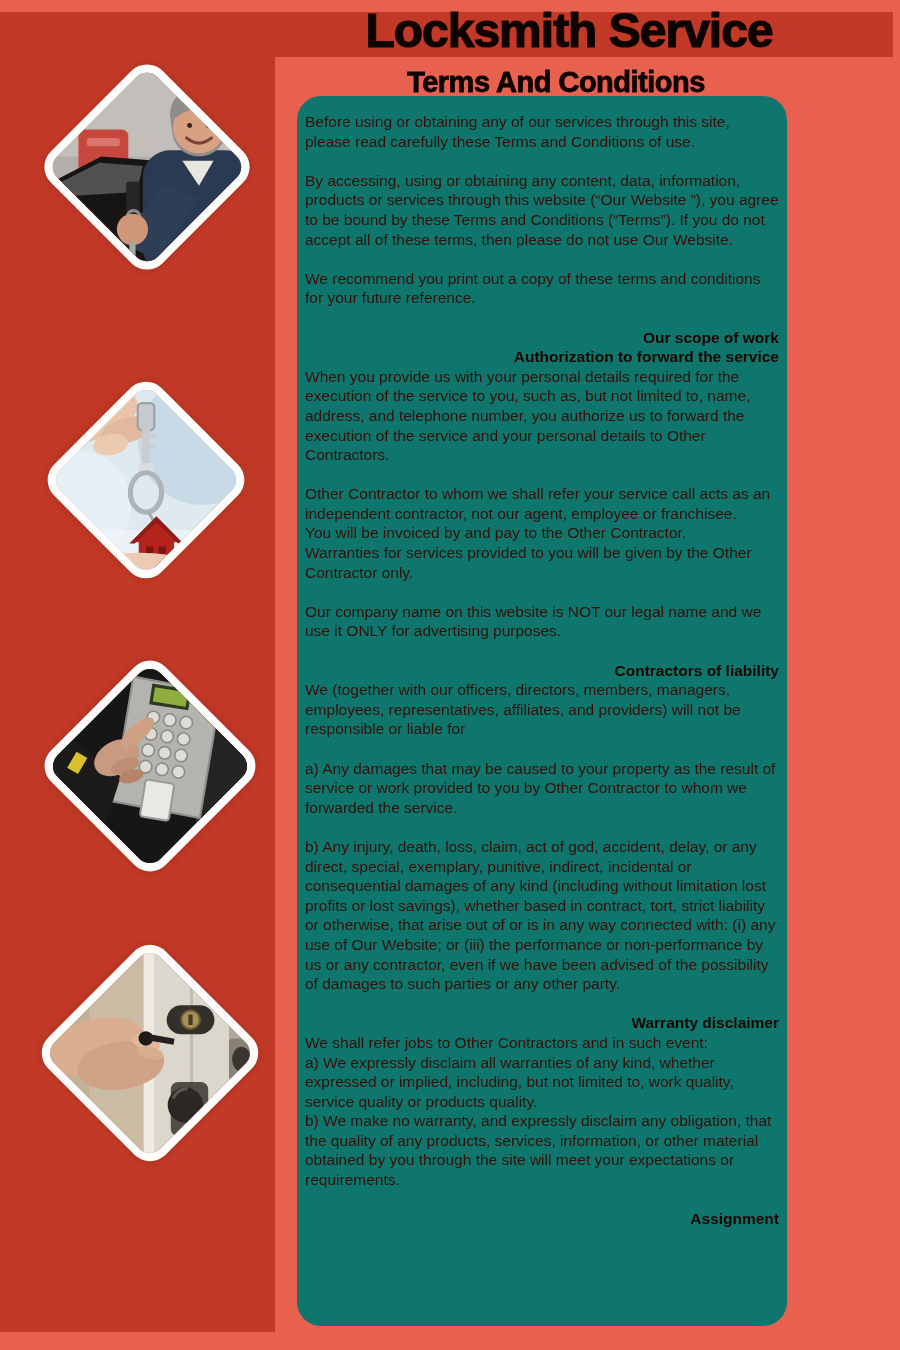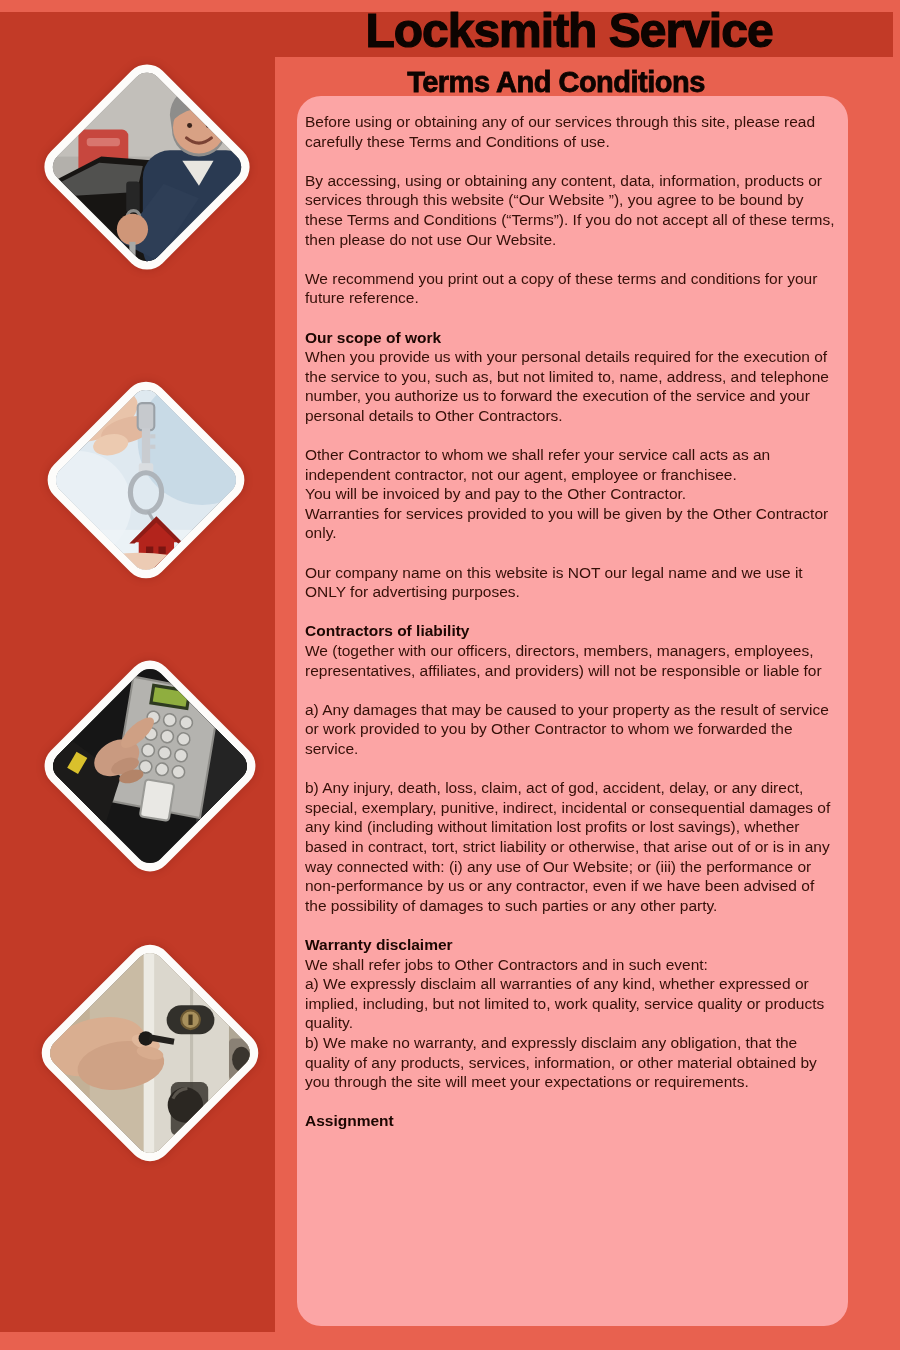--- a/index.html
+++ b/index.html
@@ -18,27 +18,27 @@
     font-size:48px;line-height:48px;font-weight:900;letter-spacing:-1px;color:#0d0401;
     -webkit-text-stroke:1.2px #0d0401;
   }
   .subtitle{
     position:absolute;left:275px;top:64px;width:562px;text-align:center;
     font-size:29px;line-height:36px;font-weight:900;letter-spacing:-0.5px;color:#0d0401;
     -webkit-text-stroke:0.8px #0d0401;
   }
   
   .terms-panel{
-    position:absolute;left:297px;top:96px;width:551px;height:1230px;
-    background:#fca5a5;border-radius:24px;box-sizing:border-box;
+    position:absolute;left:297px;top:96px;width:490px;height:1230px;
+    background:#0f766e;border-radius:24px;box-sizing:border-box;
     padding:16px 8px 0 8px;
   }
   .terms-content{color:#351008;font-size:15.5px;line-height:19.6px;}
   .t-para{margin:0 0 19.6px 0;white-space:pre-line;}
-  .t-heading{font-weight:bold;color:#1c0702;}
+  .t-heading{font-weight:bold;color:#1c0702;text-align:right;}
   
   .diamond{
     position:absolute;background:#fdfcfa;border-radius:22px;
     transform:rotate(45deg);box-shadow:0 0 8px rgba(90,10,5,.25);
   }
   .diamond-inner{position:absolute;inset:8px;border-radius:15px;overflow:hidden;background:#777;}
   .diamond-inner svg{
     position:absolute;left:50%;top:50%;width:212px;height:212px;
     margin-left:-106px;margin-top:-106px;transform:rotate(-45deg);
   }
@@ -64,20 +64,21 @@
       <section>
         <p class="t-para">By accessing, using or obtaining any content, data, information, products or services through this website (“Our Website ”), you agree to be bound by these Terms and Conditions (“Terms”). If you do not accept all of these terms, then please do not use Our Website.</p>
       </section>
       <section>
         <p class="t-para">We recommend you print out a copy of these terms and conditions for your future reference.</p>
       </section>
       <section>
         <div class="t-heading">Our scope of work</div>
       </section>
       <section>
+        <div class="t-heading">Authorization to forward the service</div>
         <p class="t-para">When you provide us with your personal details required for the execution of the service to you, such as, but not limited to, name, address, and telephone number, you authorize us to forward the execution of the service and your personal details to Other Contractors.</p>
       </section>
       <section>
         <p class="t-para">Other Contractor to whom we shall refer your service call acts as an independent contractor, not our agent, employee or franchisee.
 You will be invoiced by and pay to the Other Contractor.
 Warranties for services provided to you will be given by the Other Contractor only.</p>
       </section>
       <section>
         <p class="t-para">Our company name on this website is NOT our legal name and we use it ONLY for advertising purposes.</p>
       </section>

